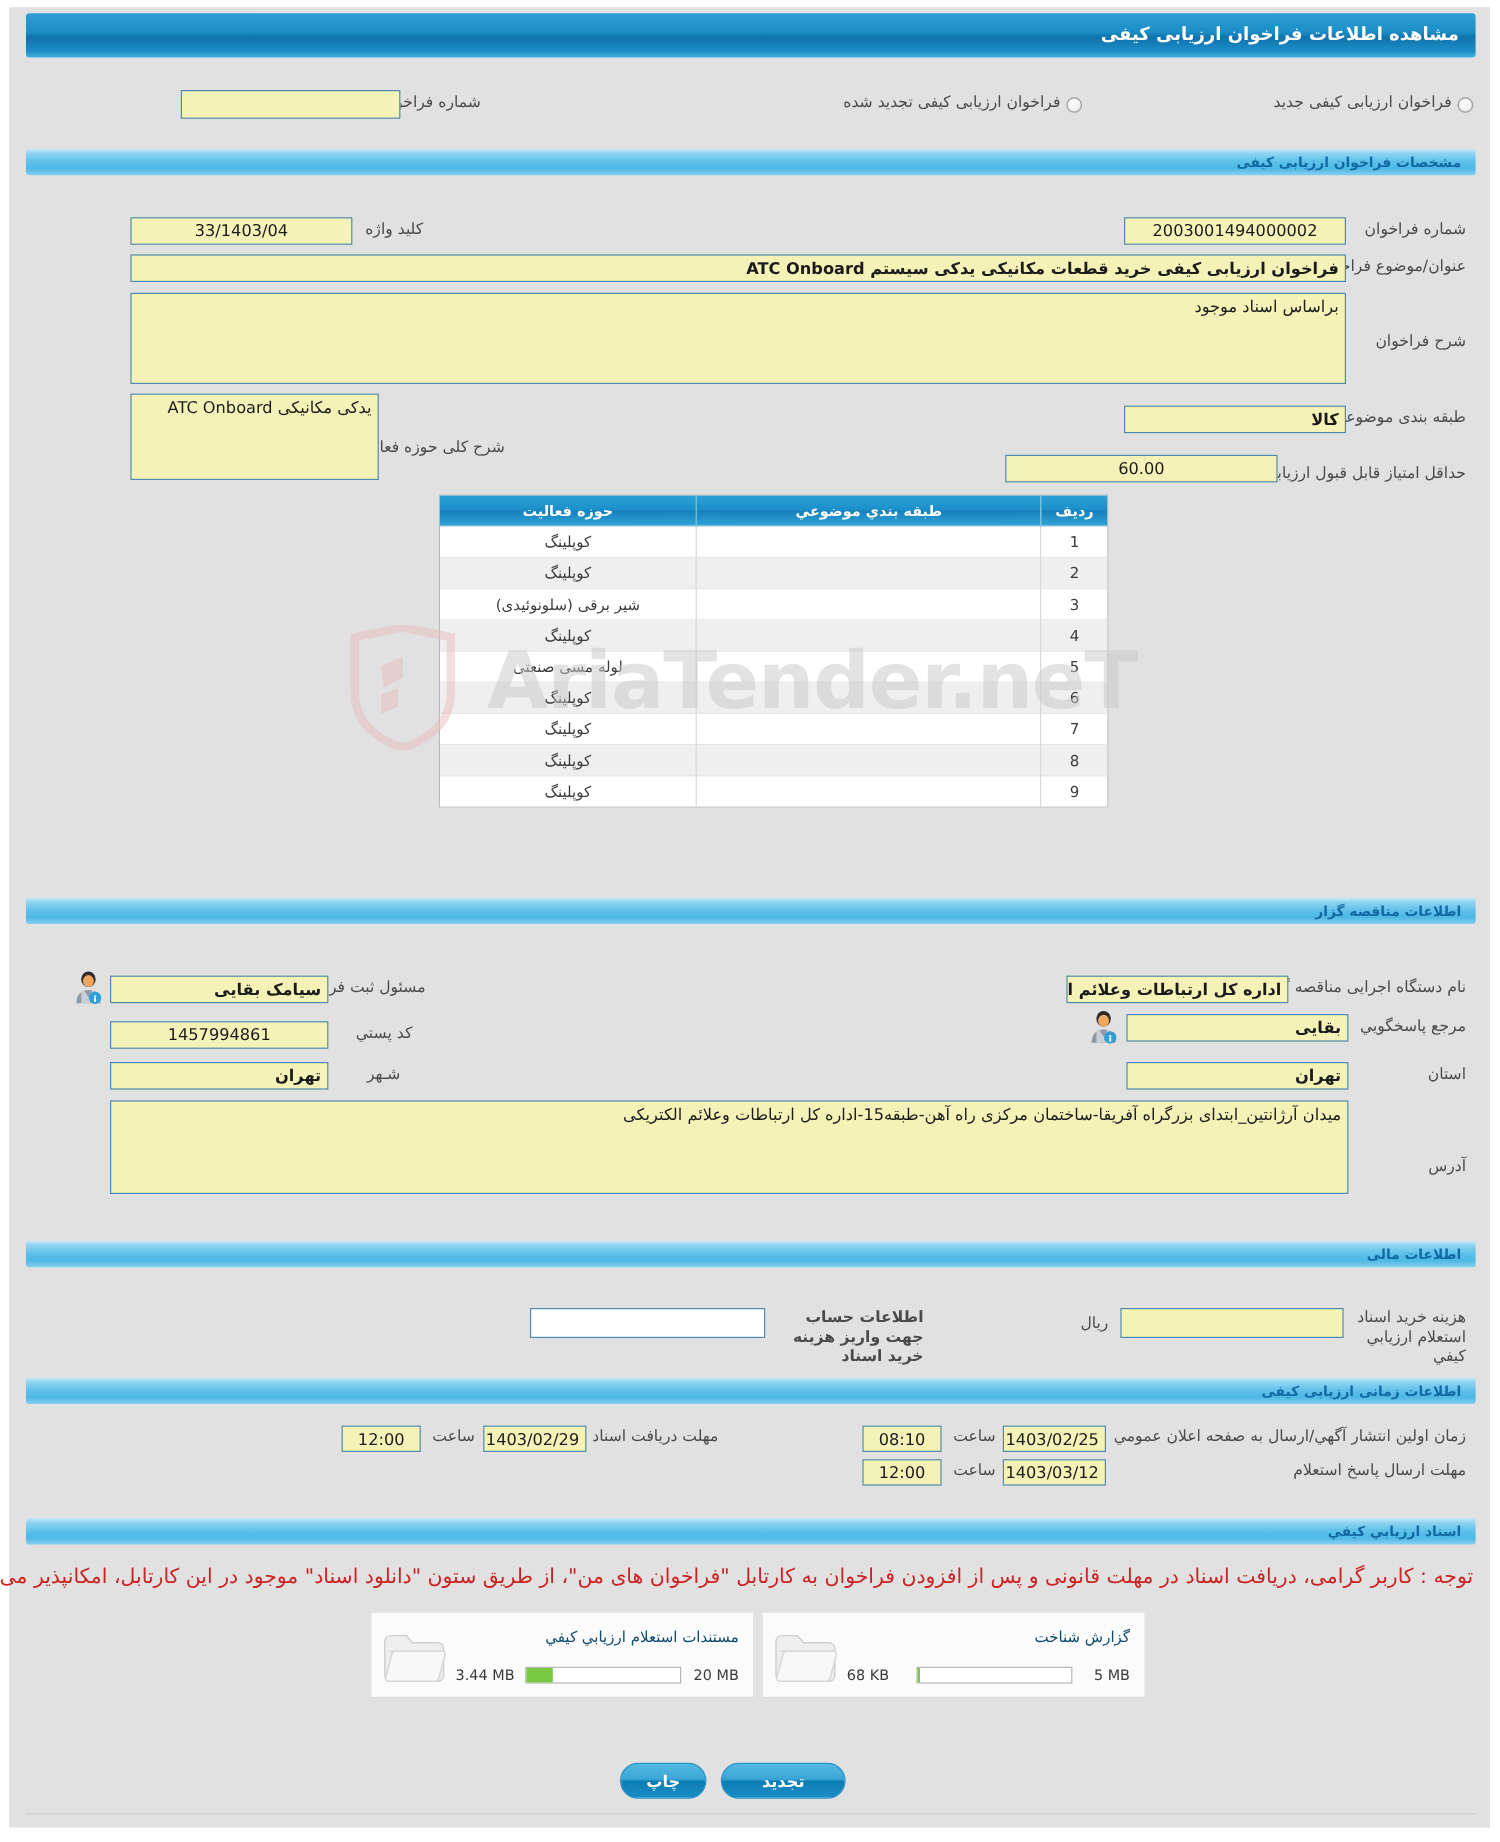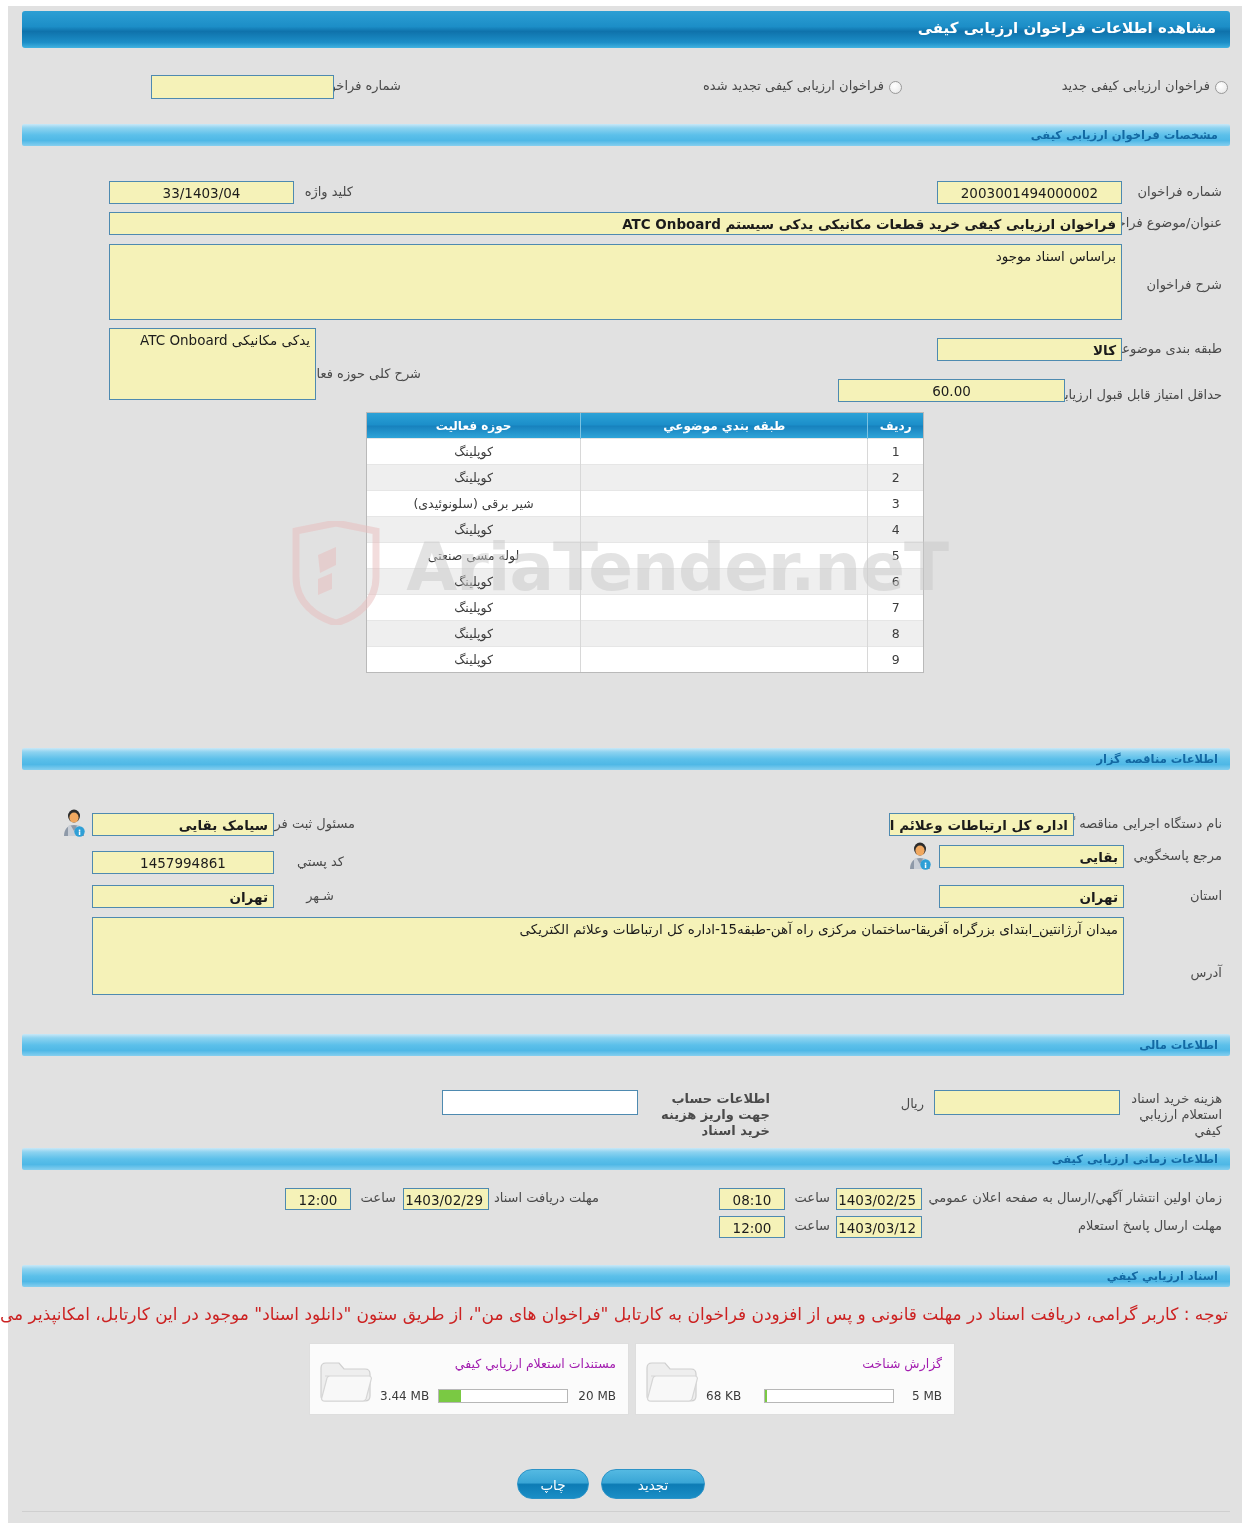--- a/index.html
+++ b/index.html
@@ -252,21 +252,21 @@
     height: 72px;
     background: #fbfbfb;
     border: 1px solid #dedede;
     box-sizing: border-box;
   }
   .att-box .att-label {
     position: absolute;
     right: 12px;
     top: 12px;
     font-size: 12.5px;
-    color: #a21caf;
+    color: #0c4a6e;
     white-space: nowrap;
   }
   .folder-icon {
     position: absolute;
     left: 8px;
     top: 12px;
     width: 56px;
     height: 48px;
   }
   .bar-row {
@@ -312,21 +312,21 @@
 
   
   .btn {
     position: absolute;
     height: 30px;
     border-radius: 15px;
     background: linear-gradient(to bottom, #54b9e2 0%, #3aa6d6 45%, #0d7cb5 52%, #1a8ec6 100%);
     border: 1px solid #2c93c7;
     color: #ffffff;
     font-size: 13.5px;
-    font-weight: normal;
+    font-weight: bold;
     text-align: center;
     line-height: 30px;
     box-sizing: border-box;
     cursor: pointer;
   }
 
   .hr-line {
     position: absolute;
     left: 14px;
     width: 1208px;

